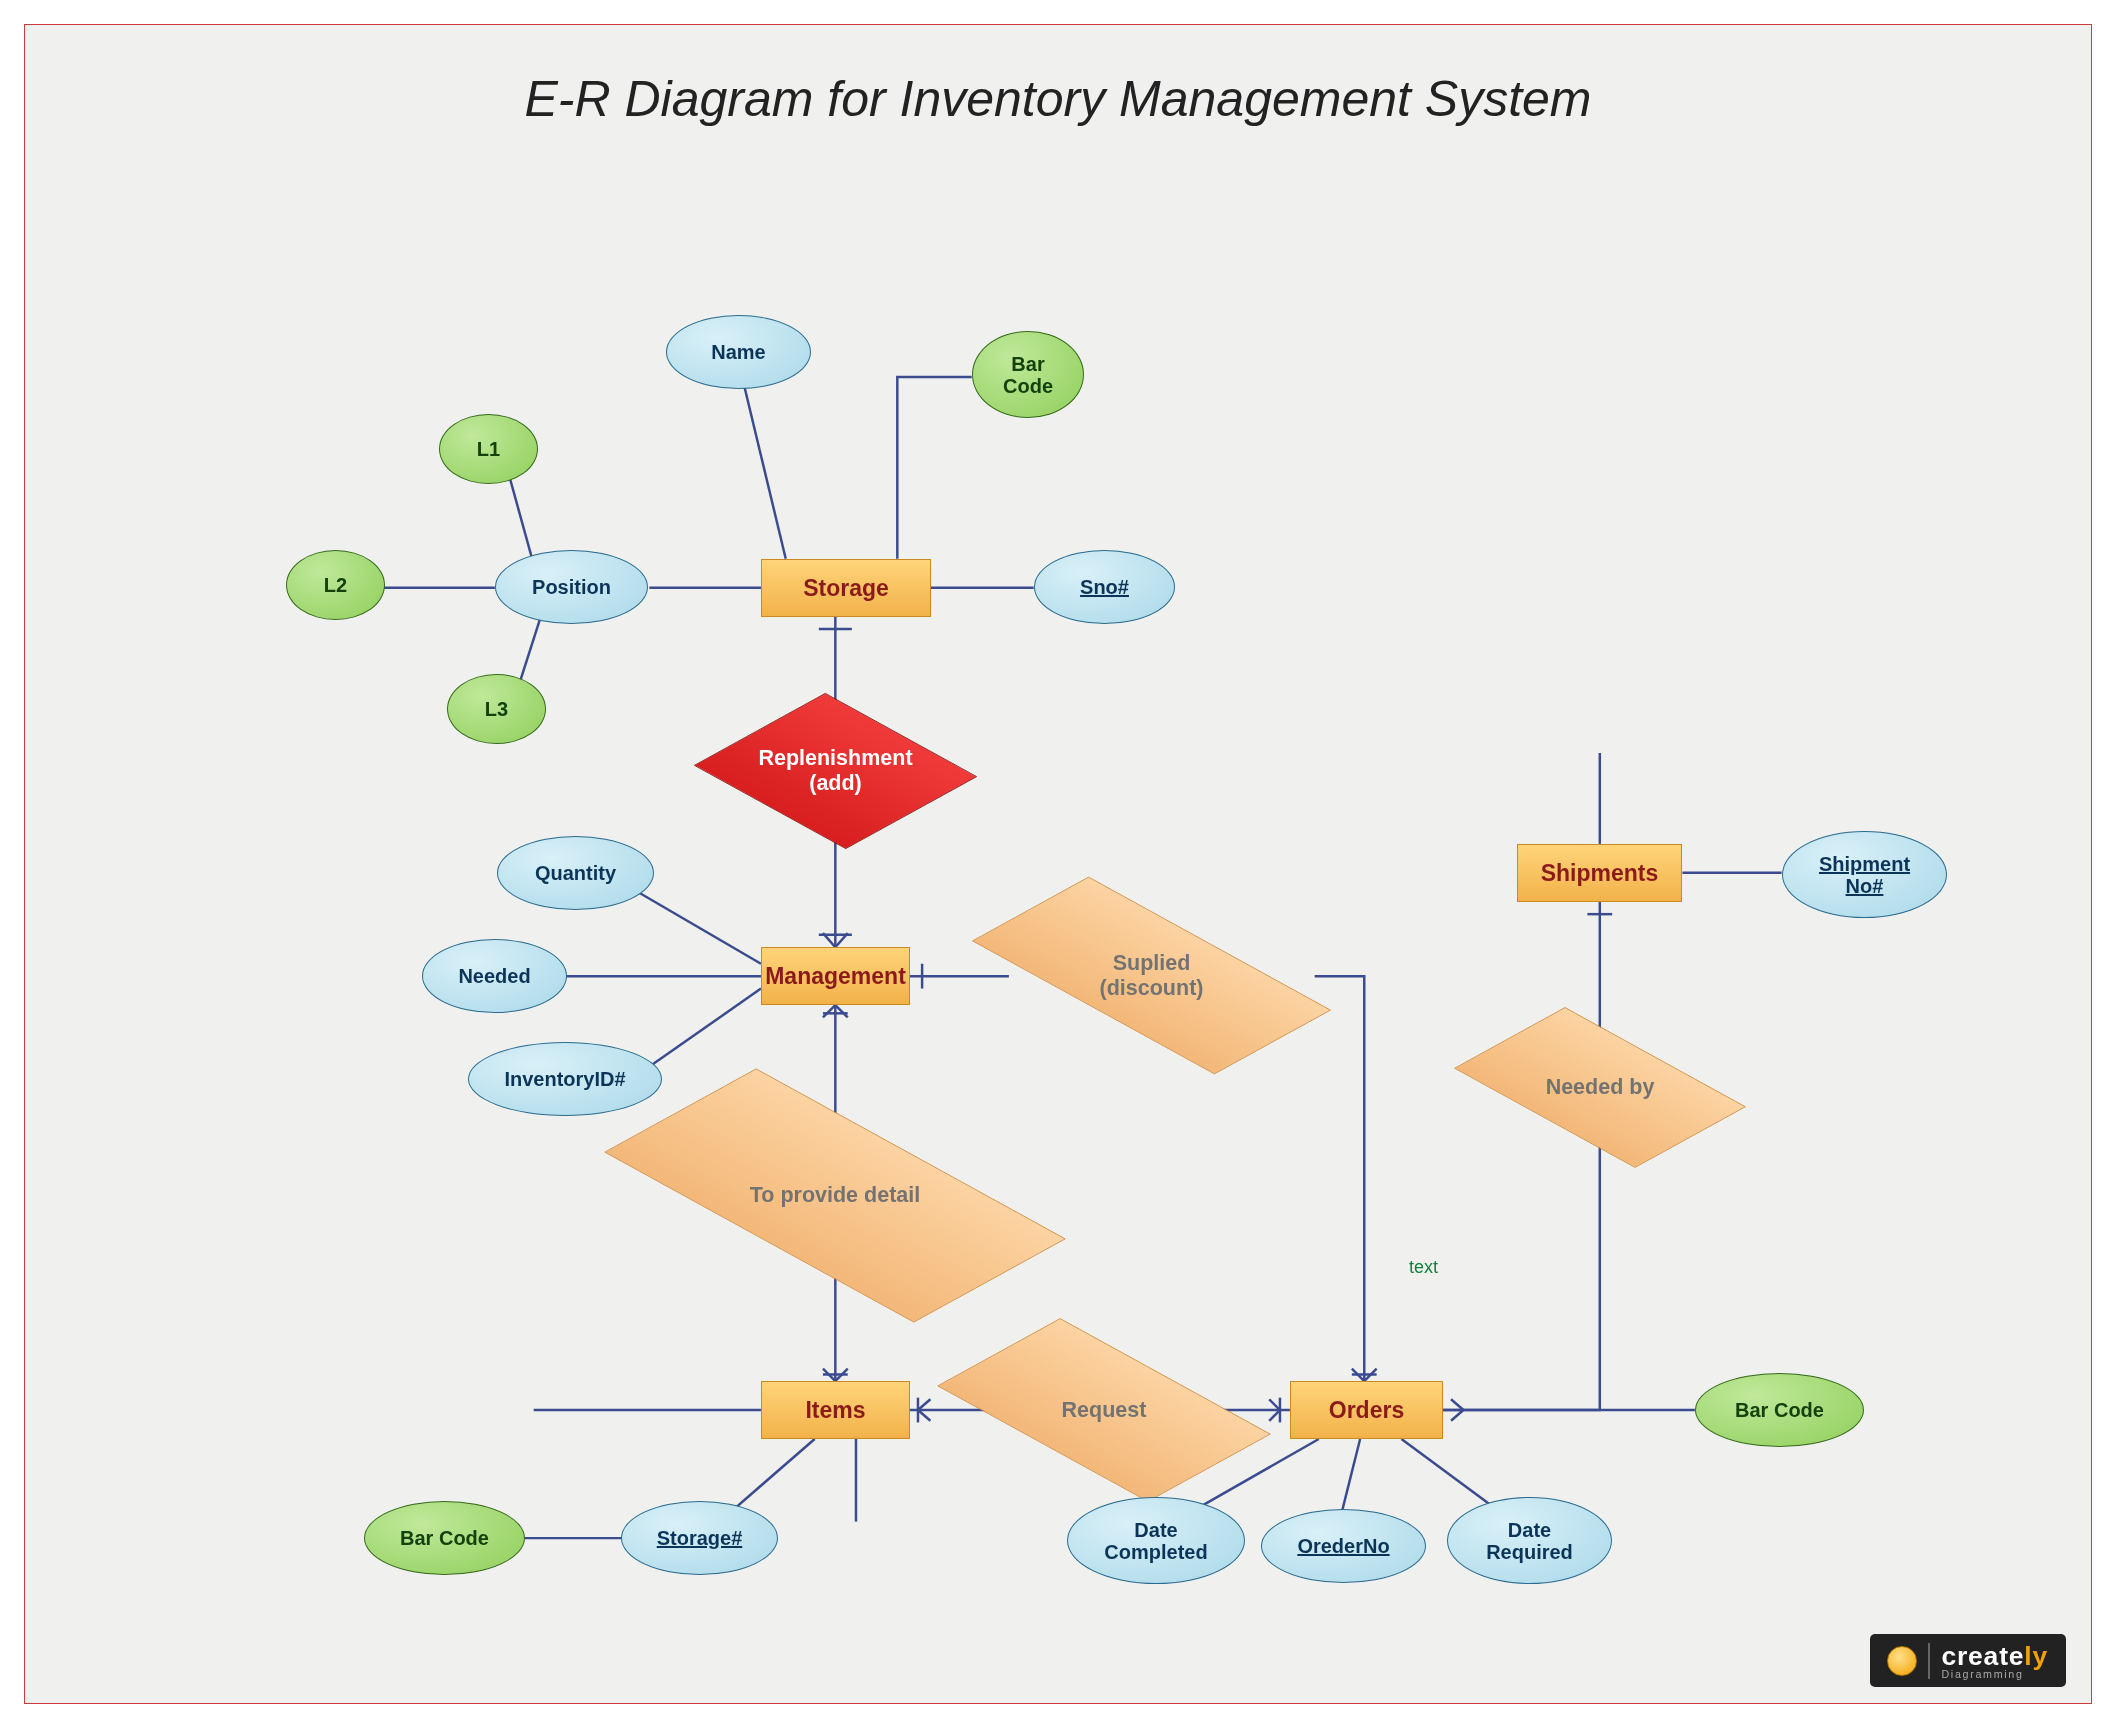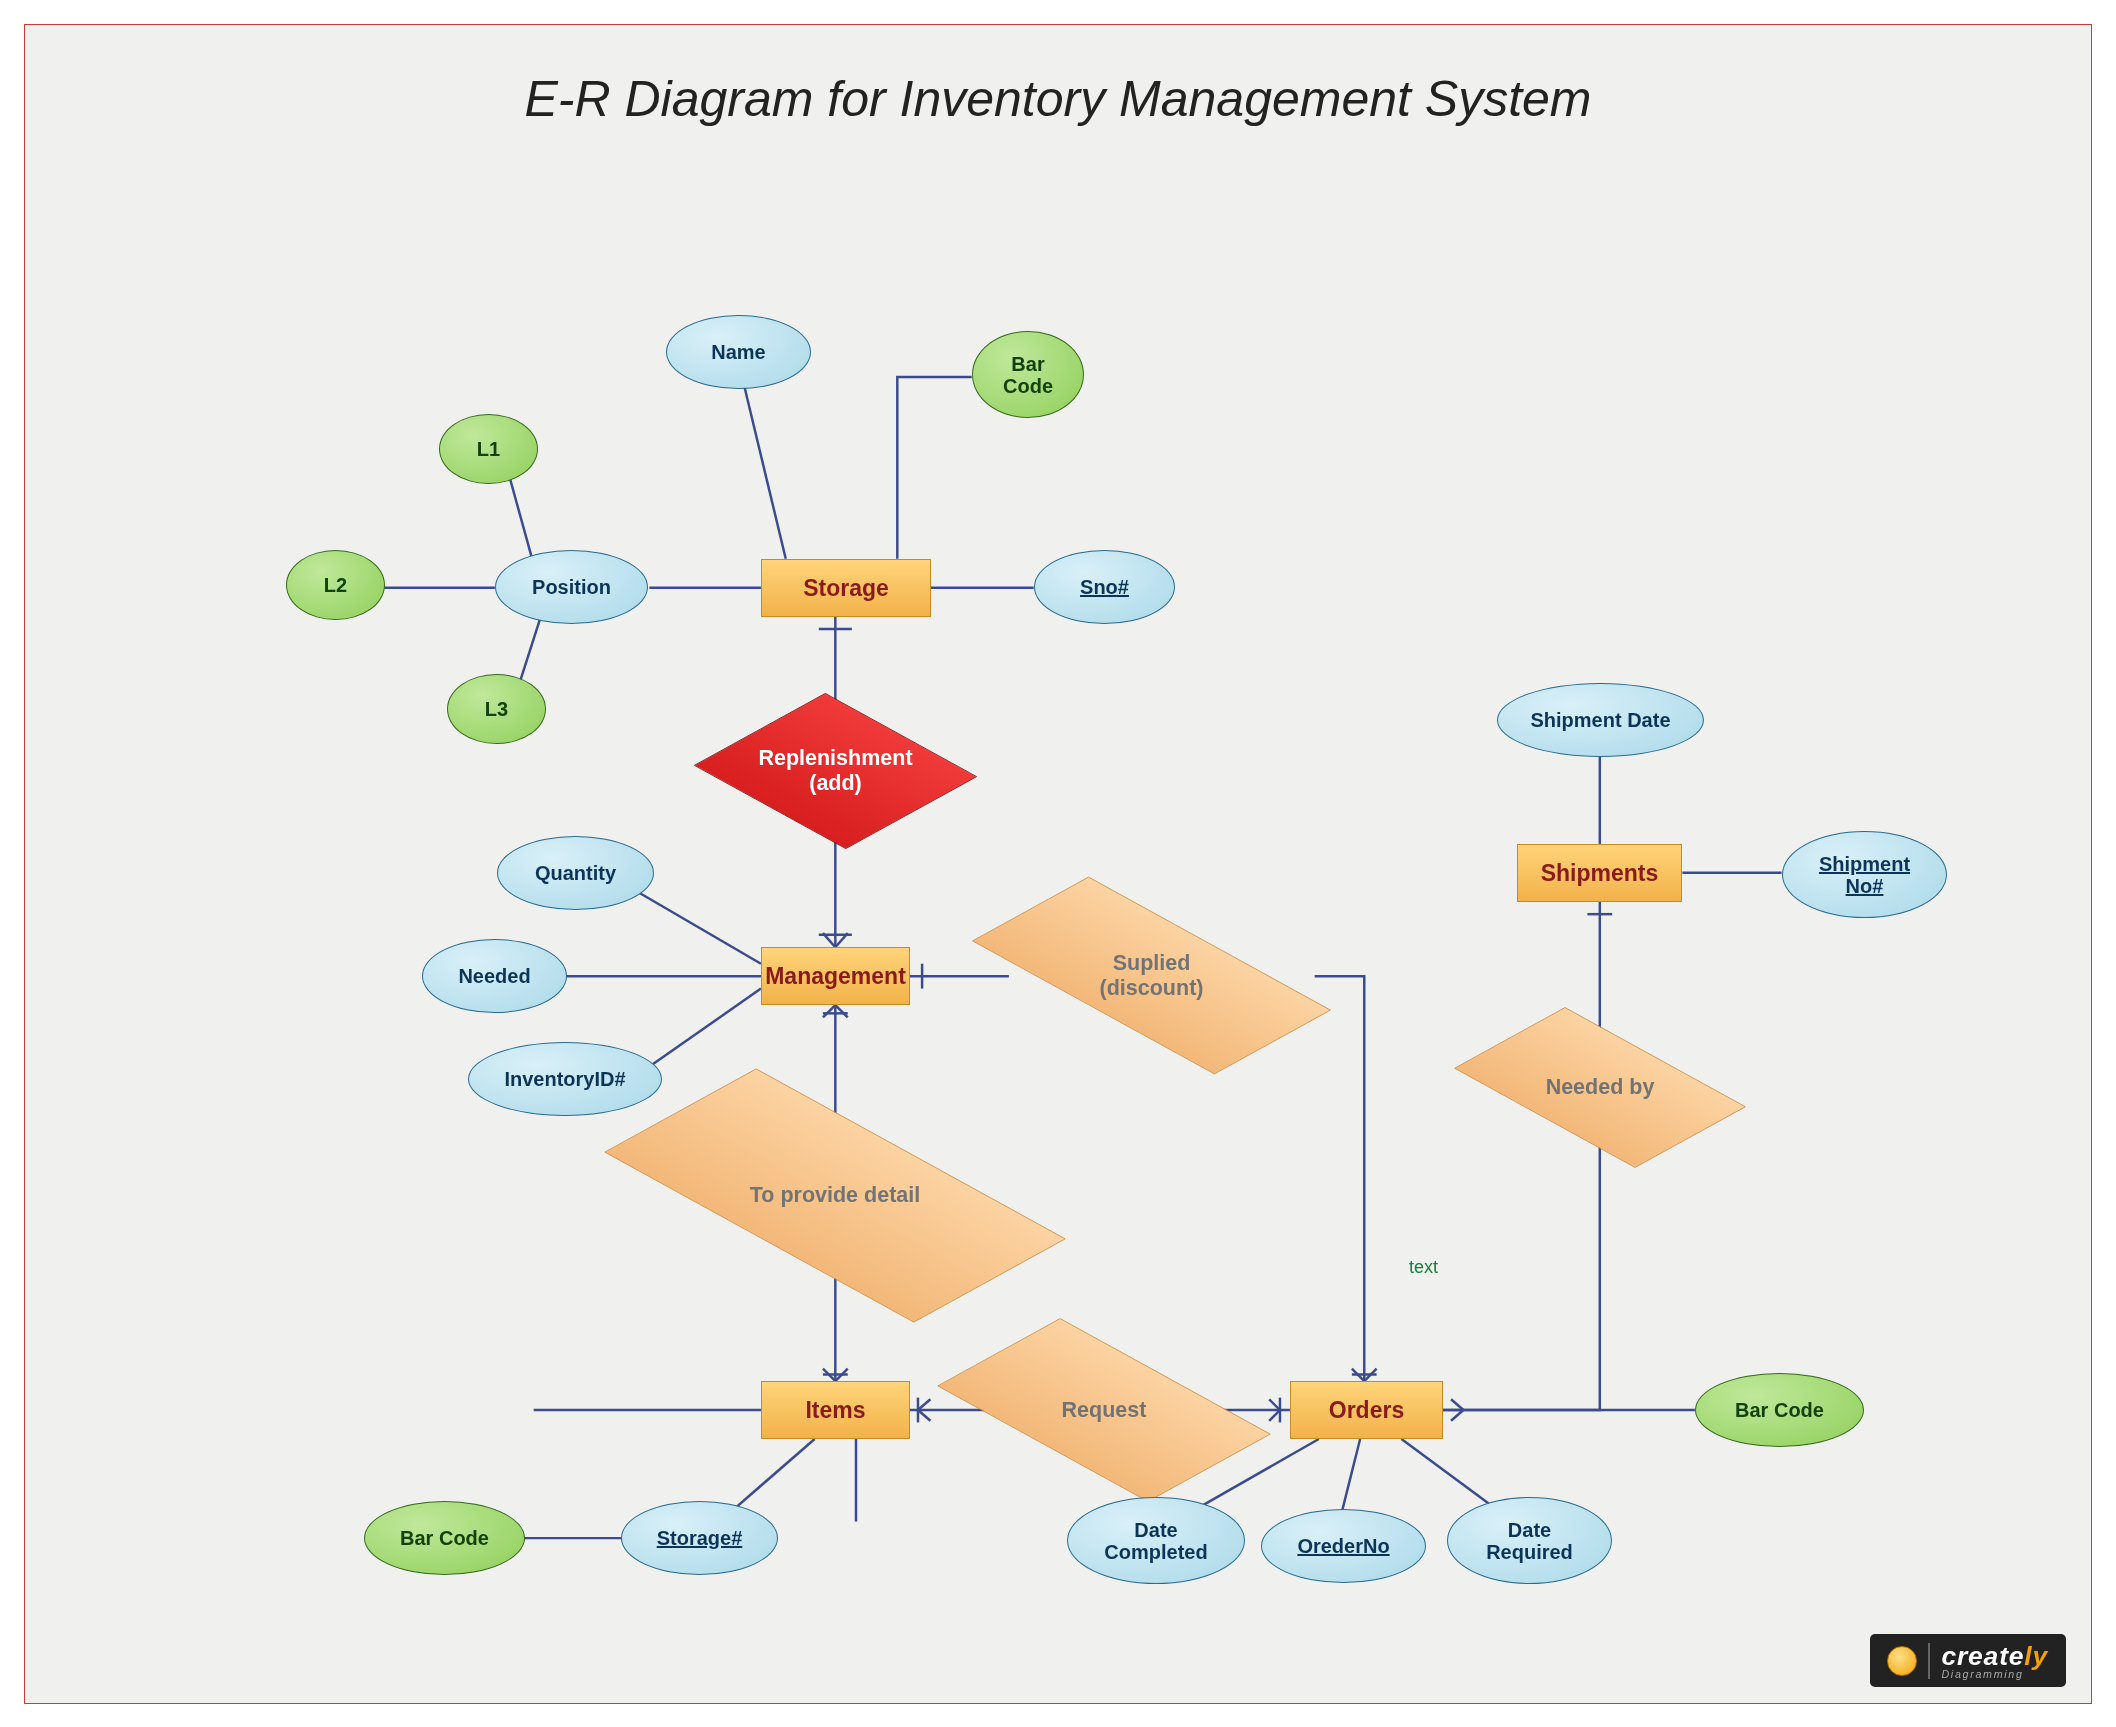--- a/index.html
+++ b/index.html
@@ -111,21 +111,20 @@
     position: absolute;
     right: 25px;
     bottom: 16.5px;
     background: #222;
     color: #fff;
     padding: 8.3px 18px 6.6px 16.5px;
     border-radius: 5px;
     display: flex;
     align-items: center;
     gap: 11.6px;
-    font-style: italic;
   }
   .logo .bulb {
     width: 28px; height: 28px;
     border-radius: 50%;
     background: radial-gradient(circle at 40% 35%, #ffe08a, #f2a100);
     border: 1.7px solid #b37400;
   }
   .logo .sep {
     width: 1.7px; height: 36px; background: #666;
   }
@@ -299,21 +298,20 @@
 
       <div class="attr green" style="left:1620px; top:1207px; width:169px; height:74px;">Bar Code</div>
 
       <div class="freetext" style="left:1302px; top:1091px;">text</div>
 
       <div class="diamond-wrap" style="left:1397px; top:843px; width:256px; height:157px;">
         <div class="diamond"></div>
         <div class="diamond-label">Needed by</div>
       </div>
 
-      <div class="attr" style="left:1422px; top:517px; width:207px; height:74px;">Shipment Date</div>
 
       <div class="entity" style="left:1442px; top:678px; width:165px; height:58px;">Shipments</div>
 
       <div class="attr" style="left:1707px; top:665px; width:165px; height:87px; white-space:pre-line;">
         <span class="underline">Shipment
 No#</span>
       </div>
 
     </div>
 

